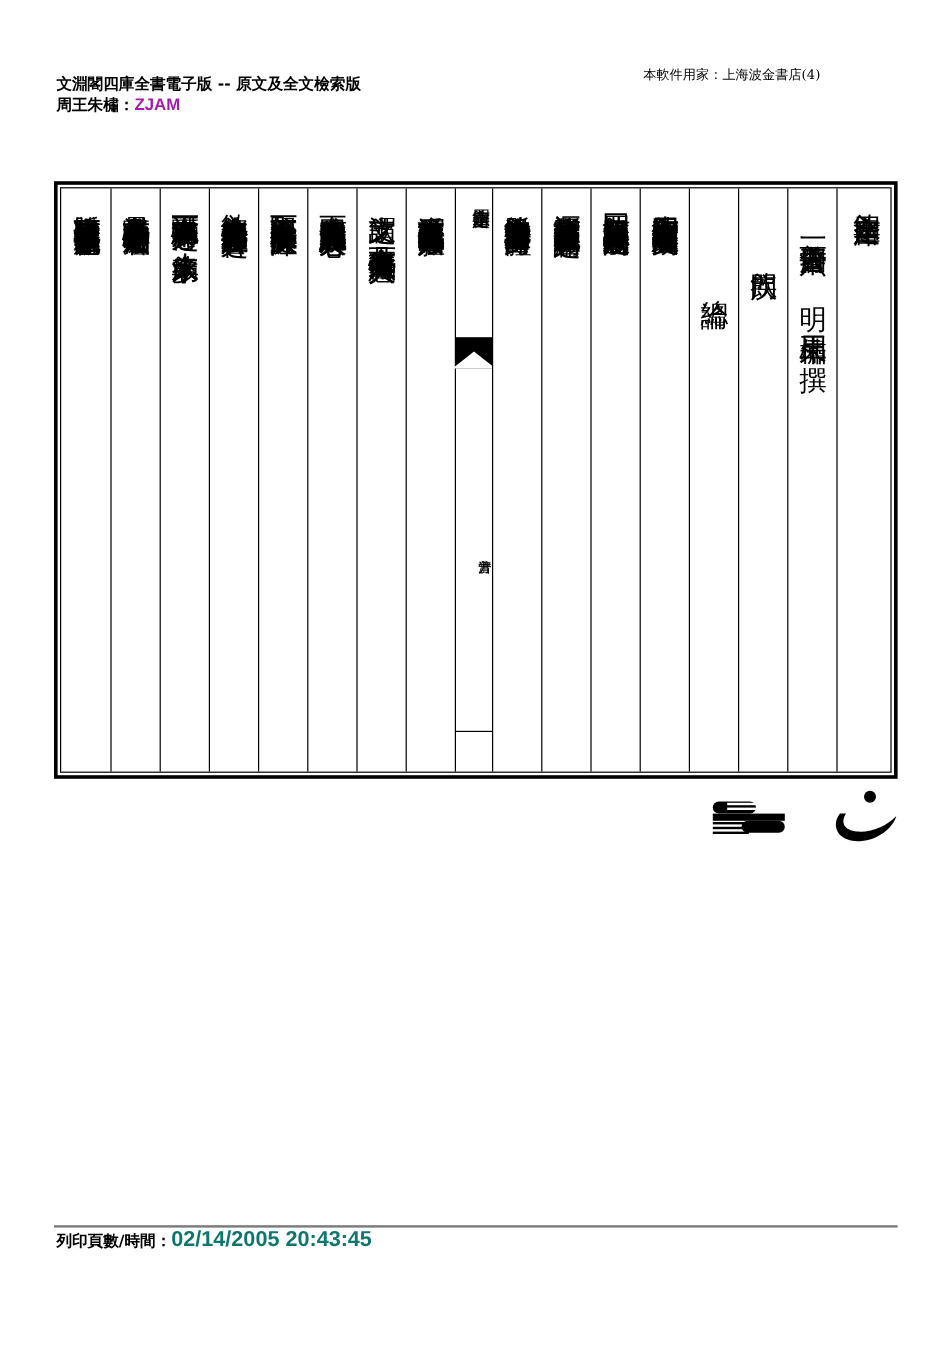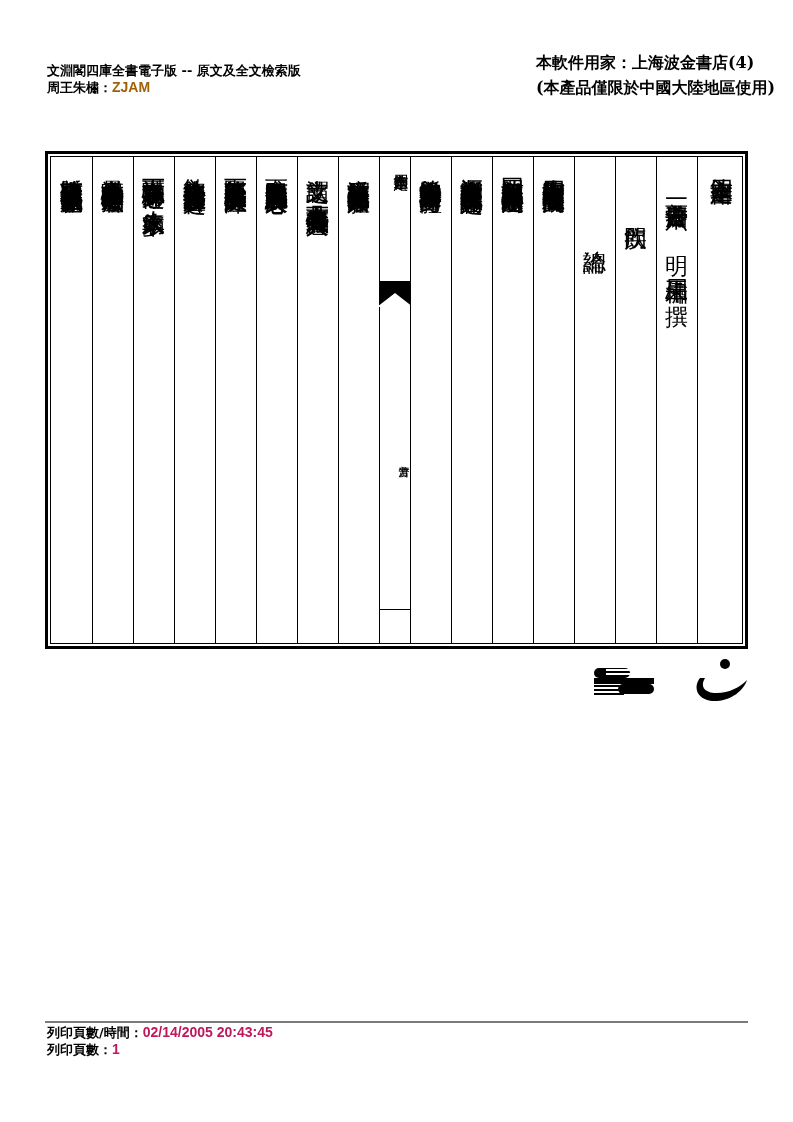--- a/index.html
+++ b/index.html
@@ -1,22 +1,22 @@
 <!DOCTYPE html>
 <html><head>
   <meta charset="utf-8">
   <style>
     html, body { margin: 0; padding: 0; background: #ffffff; }
     body { width: 793px; height: 1122px; position: relative; overflow: hidden;
            font-family: "DejaVu Sans", sans-serif; color: #000; }
 
     .hdr-left { position: absolute; left: 47px; top: 62px; font-size: 13px; line-height: 17px; font-weight: bold; }
     .hdr-left .row { white-space: nowrap; }
-    .hdr-left .user-val { font-family: "Liberation Sans", sans-serif; font-weight: bold; color: #a16207; font-size: 14px; }
-    .hdr-right { position: absolute; left: 536px; top: 50px; font-size: 16px; line-height: 25px; font-family: "DejaVu Serif", serif; font-weight: bold; white-space: nowrap; }
+    .hdr-left .user-val { font-family: "Liberation Sans", sans-serif; font-weight: bold; color: #a21caf; font-size: 14px; }
+    .hdr-right { position: absolute; left: 536px; top: 50px; font-size: 11px; line-height: 25px; font-family: "DejaVu Serif", serif; font-weight: normal; white-space: nowrap; }
 
     .frame-outer { position: absolute; left: 45px; top: 151px; width: 703px; height: 498px;
                    border: 3px solid #000; box-sizing: border-box; }
     .frame-inner { position: absolute; left: 2px; top: 2px; right: 2px; bottom: 2px;
                    border: 1px solid #000; }
 
     .col { position: absolute; top: 0; bottom: 0; border-left: 1px solid #000; box-sizing: border-box; }
     .col:first-child { border-left: none; }
     .col .txt { writing-mode: vertical-rl; text-orientation: upright; font-family: "DejaVu Serif", serif;
                 font-size: 23px; line-height: 40px; letter-spacing: 0.6px; position: absolute; top: 4px; left: 0; right: 0;
@@ -29,35 +29,34 @@
     .banxin .fishtail::after { content: ""; position: absolute; left: 50%; bottom: 0; transform: translateX(-50%);
         border-left: 18px solid transparent; border-right: 18px solid transparent; border-bottom: 14px solid #fff; }
     .banxin .subtitle { writing-mode: vertical-rl; text-orientation: upright; font-family: "DejaVu Serif", serif;
                         font-size: 11px; position: absolute; top: 300px; left: 0; right: 0; margin: 0 auto; }
     .banxin .rule { position: absolute; left: 0; right: 0; top: 452px; border-top: 1px solid #000; }
 
     .logo { position: absolute; top: 656px; left: 592px; width: 155px; height: 50px; }
 
     .footer-rule { position: absolute; left: 45px; top: 1021px; width: 703px; height: 2px; background: #7a7a7a; }
     .footer { position: absolute; left: 47px; top: 1024px; font-size: 13px; line-height: 17px; font-weight: bold; }
-    .footer .val { font-family: "Liberation Sans", sans-serif; color: #be185d; font-size: 14px; }
+    .footer .val { font-family: "Liberation Sans", sans-serif; color: #0f766e; font-size: 18px; }
   </style>
 </head>
 <body>
 
 <div class="hdr-left">
   <div class="row">文淵閣四庫全書電子版 -- 原文及全文檢索版</div>
   <div class="row">
     <span>周王朱橚：</span><span class="user-val">ZJAM</span>
   </div>
 </div>
 
 <div class="hdr-right">
   <div>本軟件用家：上海波金書店(4)</div>
-  <div>(本產品僅限於中國大陸地區使用)</div>
 </div>
 
 <div class="frame-outer">
   <div class="frame-inner" id="frame-inner">
 
     <div class="col" style="left:0px;width:41px;">
         <div class="txt">脈雙弦者寒也皆大下後體虛耳脈偏弦者飲也脈飲</div>
       </div>
     <div class="col" style="left:41px;width:41px;">
         <div class="txt">必暴滿喘凡食少飲多水停心下甚者則悸微者短氣</div>
@@ -129,16 +128,13 @@
     <path d="M108 22 C 100 32, 106 46, 125 45 C 140 44, 152 34, 155 24 C 147 32, 135 38, 122 37 C 112 36, 108 30, 113 22 Z" fill="#000"></path>
     <path d="M112 27 C 120 30, 130 30, 140 26" stroke="#fff" stroke-width="1.5" fill="none"></path>
   </svg>
 </div>
 
 <div class="footer-rule"></div>
 <div class="footer">
   <div>
     <span>列印頁數/時間：</span><span class="val">02/14/2005 20:43:45</span>
   </div>
-  <div>
-    <span>列印頁數：</span><span class="val">1</span>
-  </div>
 </div>
 
 </body></html>

